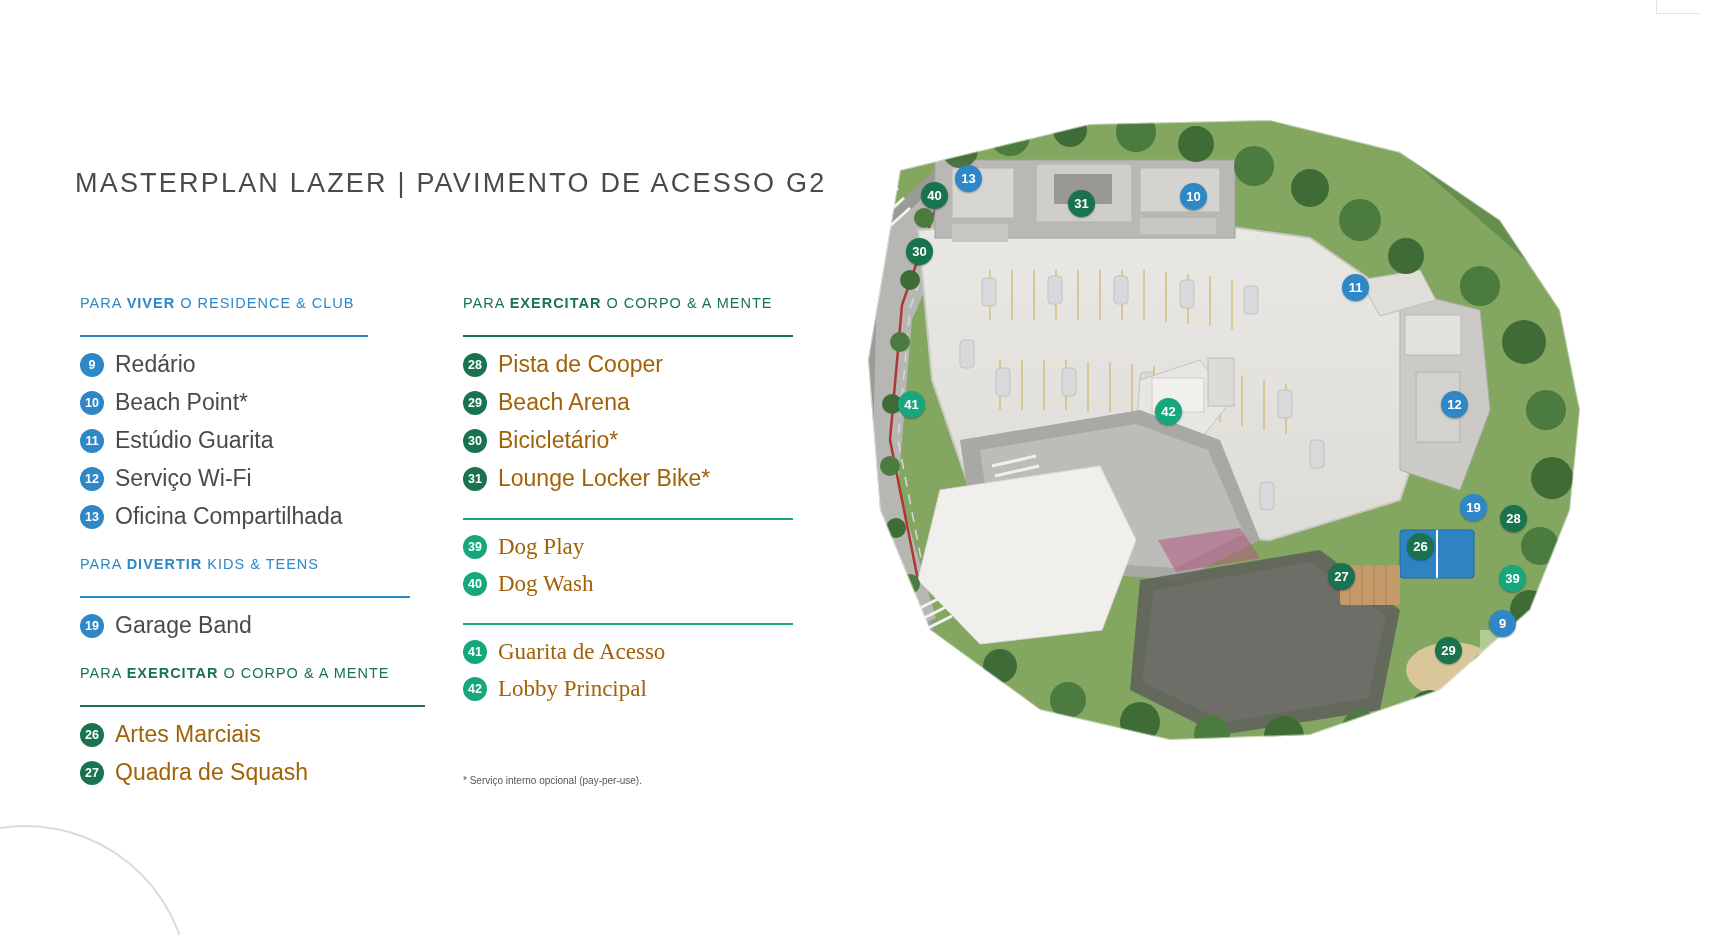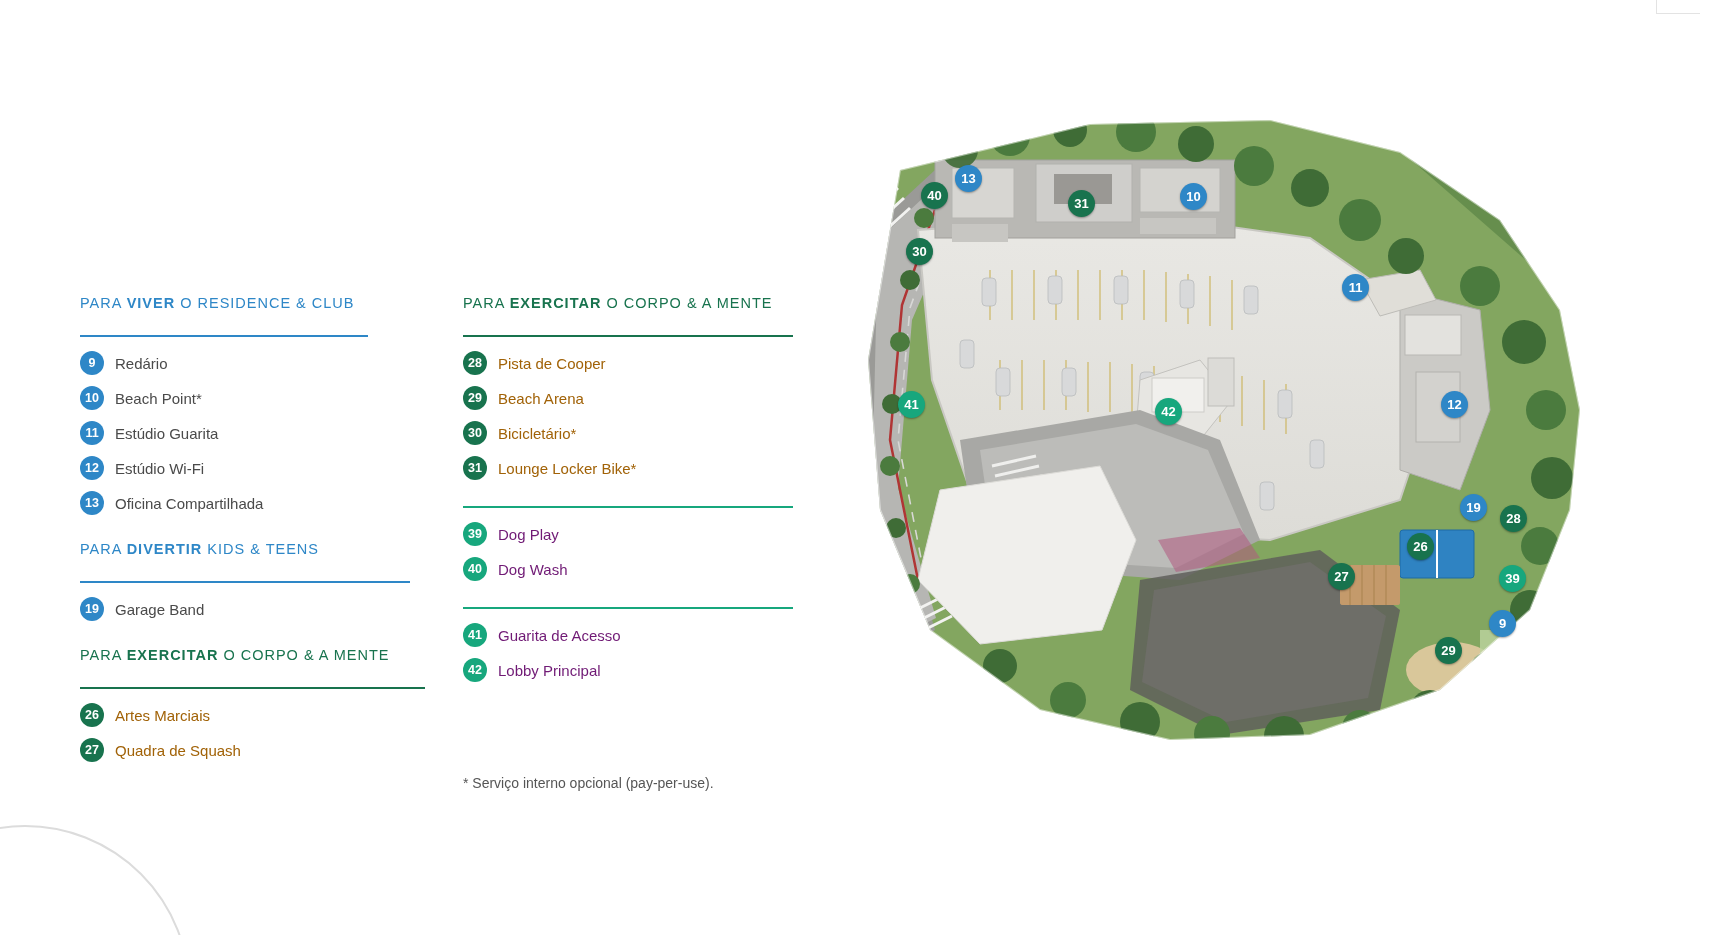--- a/index.html
+++ b/index.html
@@ -71,35 +71,35 @@
     width: 24px; height: 24px;
     border-radius: 50%;
     color: #fff;
     font-size: 12.5px;
     font-weight: 700;
     display: flex; align-items: center; justify-content: center;
     margin-right: 11px;
     letter-spacing: 0;
   }
   .item-label {
-    font-size: 15px;
+    font-size: 23px;
     color: #3d3d3d;
     white-space: nowrap;
   }
   .c-blue  .badge { background: #2e87c7; }
   .c-green .badge { background: #18734e; }
   .c-teal  .badge { background: #17a77d; }
   .c-blue  .item-label { color: #4a4a4a; }
   .c-green .item-label { color: #a16207; }
-  .c-teal  .item-label { color: #701a75; }
+  .c-teal  .item-label { color: #a16207; font-family: Liberation Serif, serif; }
 
   .footnote {
     position: absolute;
     left: 463px; top: 775px;
-    font-size: 14px;
+    font-size: 10px;
     color: #555;
     white-space: nowrap;
     text-align: center;
   }
 
   
   #rule-viver    { width: 288px; }
   #rule-divertir { width: 330px; }
   #rule-exerc-l  { width: 345px; }
   #rule-exerc-r  { width: 330px; }
@@ -146,20 +146,21 @@
   }
 </style>
 </head>
 <body>
 
 <div id="root">
 
   <div id="top-right-mark"></div>
   <div id="corner-arc"></div>
 
+  <div class="page-title">MASTERPLAN LAZER | PAVIMENTO DE ACESSO G2</div>
 
   <div class="legend-col" id="col-left">
 
     <div class="group c-blue">
       <div class="group-head"><span>PARA </span><span class="hw">VIVER</span><span> O RESIDENCE &amp; CLUB</span></div>
       <div class="group-rule" id="rule-viver"></div>
       <ul class="items">
         <li class="item">
           <span class="badge">9</span>
           <span class="item-label">Redário</span>
@@ -167,21 +168,21 @@
         <li class="item">
           <span class="badge">10</span>
           <span class="item-label">Beach Point*</span>
         </li>
         <li class="item">
           <span class="badge">11</span>
           <span class="item-label">Estúdio Guarita</span>
         </li>
         <li class="item">
           <span class="badge">12</span>
-          <span class="item-label">Estúdio Wi-Fi</span>
+          <span class="item-label">Serviço Wi-Fi</span>
         </li>
         <li class="item">
           <span class="badge">13</span>
           <span class="item-label">Oficina Compartilhada</span>
         </li>
       </ul>
     </div>
 
     <div class="group c-blue">
       <div class="group-head"><span>PARA </span><span class="hw">DIVERTIR</span><span> KIDS &amp; TEENS</span></div>

